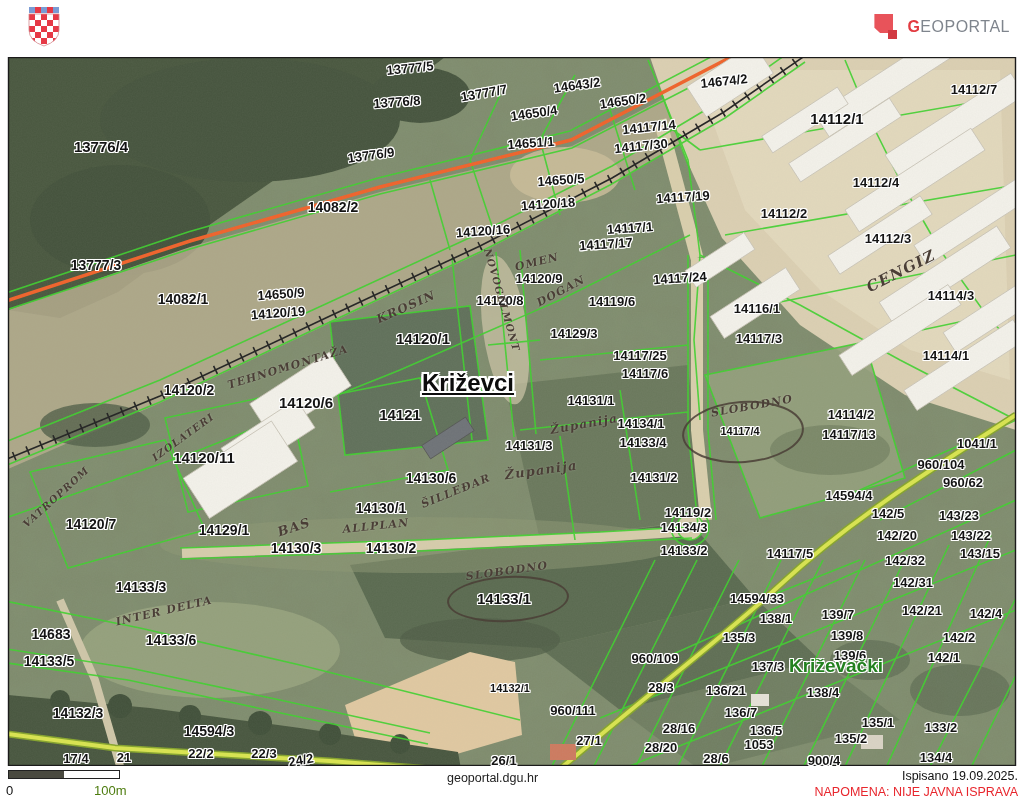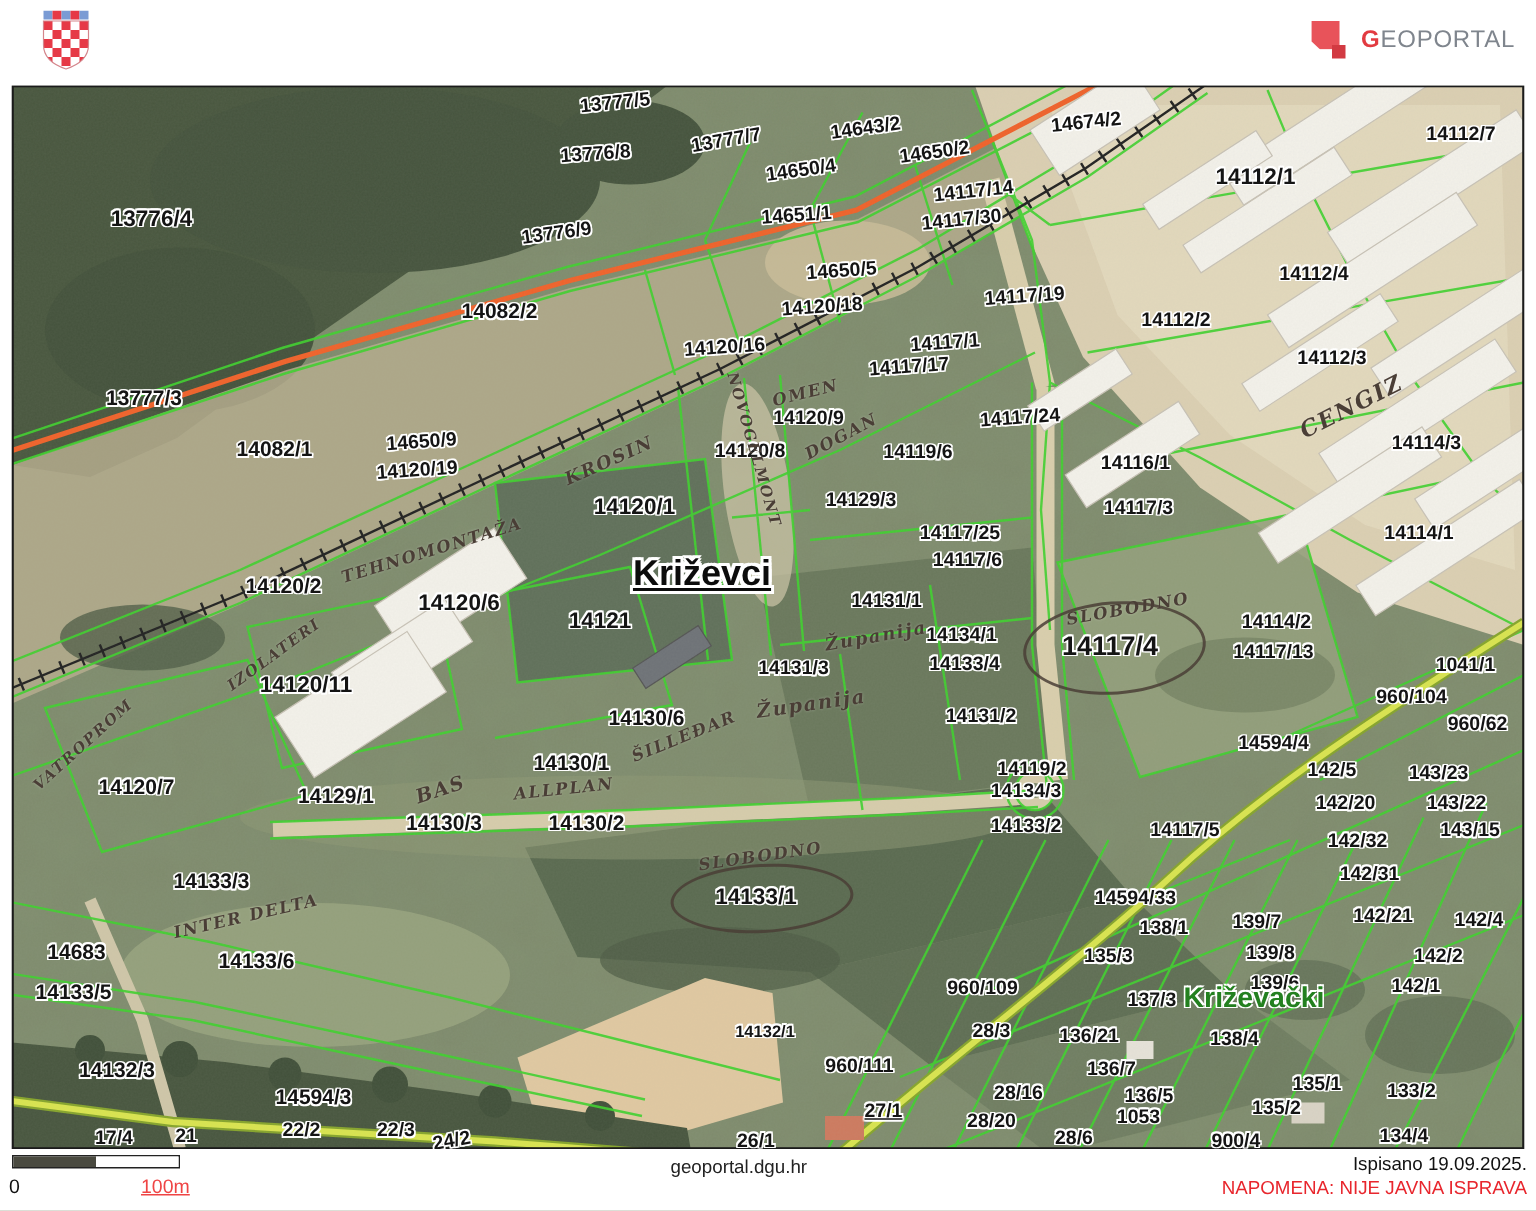--- a/index.html
+++ b/index.html
@@ -31,21 +31,21 @@
   .lbl-hand{font:italic 600 11px "DejaVu Serif",serif;color:#4a3e36;letter-spacing:1.2px;
     text-shadow:0 0 2px rgba(255,255,255,.3);}
   .pen-circle{position:absolute;border:2px solid #4a3e36;border-radius:50%;opacity:.85;}
 
   
   .footer{position:absolute;left:0;top:766px;width:100%;height:41px;background:#fff;z-index:6;}
   .scalebar{position:absolute;left:8px;top:4px;width:112px;height:9px;border:1px solid #222;display:flex;box-sizing:border-box;}
   .scalebar .dark{width:50%;background:#4a4a40;}
   .scalebar .light{width:50%;background:#fff;}
   .scale-0{position:absolute;left:6px;top:17px;font-size:13px;color:#111;}
-  .scale-100{position:absolute;left:94px;top:17px;font-size:13px;color:#ef4444;text-decoration:underline;}
+  .scale-100{position:absolute;left:94px;top:17px;font-size:13px;color:#4d7c0f;}
   .src{position:absolute;left:447px;top:5px;font-size:12.5px;color:#222;}
   .printed{position:absolute;right:6px;top:3px;font-size:12.5px;color:#111;}
   .warning{position:absolute;right:6px;top:19px;font-size:12.5px;color:#e8262d;}
 </style>
 </head>
 <body>
 
 <div class="page">
 
   <div class="map-wrap">
@@ -210,30 +210,30 @@
         <div class="lbl lbl-parcel" style="left: 423px; top: 338px; font-size: 15px; transform: translate(-50%, -50%) rotate(0deg);">14120/1</div>
         <div class="lbl lbl-parcel" style="left: 640px; top: 355px; transform: translate(-50%, -50%) rotate(0deg);">14117/25</div>
         <div class="lbl lbl-parcel" style="left: 946px; top: 355px; transform: translate(-50%, -50%) rotate(0deg);">14114/1</div>
         <div class="lbl lbl-parcel" style="left: 645px; top: 373px; transform: translate(-50%, -50%) rotate(0deg);">14117/6</div>
         <div class="lbl lbl-parcel" style="left: 189px; top: 390px; font-size: 14px; transform: translate(-50%, -50%) rotate(0deg);">14120/2</div>
         <div class="lbl lbl-parcel" style="left: 306px; top: 402px; font-size: 15px; transform: translate(-50%, -50%) rotate(0deg);">14120/6</div>
         <div class="lbl lbl-parcel" style="left: 591px; top: 400px; transform: translate(-50%, -50%) rotate(0deg);">14131/1</div>
         <div class="lbl lbl-parcel" style="left: 400px; top: 414px; font-size: 15px; transform: translate(-50%, -50%) rotate(0deg);">14121</div>
         <div class="lbl lbl-parcel" style="left: 851px; top: 414px; transform: translate(-50%, -50%) rotate(0deg);">14114/2</div>
         <div class="lbl lbl-parcel" style="left: 641px; top: 423px; transform: translate(-50%, -50%) rotate(0deg);">14134/1</div>
-        <div class="lbl lbl-parcel" style="left: 740px; top: 431px; font-size: 18px; transform: translate(-50%, -50%) rotate(0deg);">14117/4</div>
+        <div class="lbl lbl-parcel" style="left: 740px; top: 431px; font-size: 11px; transform: translate(-50%, -50%) rotate(0deg);">14117/4</div>
         <div class="lbl lbl-parcel" style="left: 849px; top: 434px; transform: translate(-50%, -50%) rotate(0deg);">14117/13</div>
         <div class="lbl lbl-parcel" style="left: 977px; top: 443px; transform: translate(-50%, -50%) rotate(0deg);">1041/1</div>
         <div class="lbl lbl-parcel" style="left: 643px; top: 442px; transform: translate(-50%, -50%) rotate(0deg);">14133/4</div>
         <div class="lbl lbl-parcel" style="left: 529px; top: 445px; transform: translate(-50%, -50%) rotate(0deg);">14131/3</div>
         <div class="lbl lbl-parcel" style="left: 204px; top: 457px; font-size: 15px; transform: translate(-50%, -50%) rotate(0deg);">14120/11</div>
         <div class="lbl lbl-parcel" style="left: 941px; top: 464px; transform: translate(-50%, -50%) rotate(0deg);">960/104</div>
         <div class="lbl lbl-parcel" style="left: 431px; top: 478px; font-size: 14px; transform: translate(-50%, -50%) rotate(0deg);">14130/6</div>
         <div class="lbl lbl-parcel" style="left: 654px; top: 477px; transform: translate(-50%, -50%) rotate(0deg);">14131/2</div>
-        <div class="lbl lbl-parcel" style="left: 963px; top: 482px; transform: translate(-50%, -50%) rotate(0deg); margin-left: 22px;">960/62</div>
+        <div class="lbl lbl-parcel" style="left: 963px; top: 482px; transform: translate(-50%, -50%) rotate(0deg);">960/62</div>
         <div class="lbl lbl-parcel" style="left: 849px; top: 495px; transform: translate(-50%, -50%) rotate(0deg);">14594/4</div>
         <div class="lbl lbl-parcel" style="left: 381px; top: 508px; font-size: 14px; transform: translate(-50%, -50%) rotate(0deg);">14130/1</div>
         <div class="lbl lbl-parcel" style="left: 688px; top: 512px; transform: translate(-50%, -50%) rotate(0deg);">14119/2</div>
         <div class="lbl lbl-parcel" style="left: 888px; top: 513px; transform: translate(-50%, -50%) rotate(0deg);">142/5</div>
         <div class="lbl lbl-parcel" style="left: 959px; top: 515px; transform: translate(-50%, -50%) rotate(0deg);">143/23</div>
         <div class="lbl lbl-parcel" style="left: 91px; top: 524px; font-size: 14px; transform: translate(-50%, -50%) rotate(0deg);">14120/7</div>
         <div class="lbl lbl-parcel" style="left: 684px; top: 527px; transform: translate(-50%, -50%) rotate(0deg);">14134/3</div>
         <div class="lbl lbl-parcel" style="left: 224px; top: 530px; font-size: 14px; transform: translate(-50%, -50%) rotate(0deg);">14129/1</div>
         <div class="lbl lbl-parcel" style="left: 897px; top: 535px; transform: translate(-50%, -50%) rotate(0deg);">142/20</div>
         <div class="lbl lbl-parcel" style="left: 971px; top: 535px; transform: translate(-50%, -50%) rotate(0deg);">143/22</div>
@@ -268,21 +268,21 @@
         <div class="lbl lbl-parcel" style="left: 573px; top: 710px; transform: translate(-50%, -50%) rotate(0deg);">960/111</div>
         <div class="lbl lbl-parcel" style="left: 741px; top: 712px; transform: translate(-50%, -50%) rotate(0deg);">136/7</div>
         <div class="lbl lbl-parcel" style="left: 78px; top: 713px; font-size: 14px; transform: translate(-50%, -50%) rotate(0deg);">14132/3</div>
         <div class="lbl lbl-parcel" style="left: 209px; top: 716px; font-size: 14px; transform: translate(-50%, -50%) rotate(0deg); margin-top: 15px;">14594/3</div>
         <div class="lbl lbl-parcel" style="left: 878px; top: 722px; transform: translate(-50%, -50%) rotate(0deg);">135/1</div>
         <div class="lbl lbl-parcel" style="left: 679px; top: 728px; transform: translate(-50%, -50%) rotate(0deg);">28/16</div>
         <div class="lbl lbl-parcel" style="left: 766px; top: 730px; transform: translate(-50%, -50%) rotate(0deg);">136/5</div>
         <div class="lbl lbl-parcel" style="left: 941px; top: 727px; transform: translate(-50%, -50%) rotate(0deg);">133/2</div>
         <div class="lbl lbl-parcel" style="left: 851px; top: 738px; transform: translate(-50%, -50%) rotate(0deg);">135/2</div>
         <div class="lbl lbl-parcel" style="left: 759px; top: 744px; transform: translate(-50%, -50%) rotate(0deg);">1053</div>
-        <div class="lbl lbl-parcel" style="left: 589px; top: 740px; transform: translate(-50%, -50%) rotate(0deg); text-decoration: underline;">27/1</div>
+        <div class="lbl lbl-parcel" style="left: 589px; top: 740px; transform: translate(-50%, -50%) rotate(0deg);">27/1</div>
         <div class="lbl lbl-parcel" style="left: 661px; top: 747px; transform: translate(-50%, -50%) rotate(0deg);">28/20</div>
         <div class="lbl lbl-parcel" style="left: 504px; top: 760px; transform: translate(-50%, -50%) rotate(0deg);">26/1</div>
         <div class="lbl lbl-parcel" style="left: 76px; top: 758px; transform: translate(-50%, -50%) rotate(0deg);">17/4</div>
         <div class="lbl lbl-parcel" style="left: 124px; top: 757px; transform: translate(-50%, -50%) rotate(0deg);">21</div>
         <div class="lbl lbl-parcel" style="left: 201px; top: 753px; transform: translate(-50%, -50%) rotate(0deg);">22/2</div>
         <div class="lbl lbl-parcel" style="left: 252px; top: 753px; transform: translate(-50%, -50%) rotate(0deg); padding-left: 24px;">22/3</div>
         <div class="lbl lbl-parcel" style="left: 716px; top: 758px; transform: translate(-50%, -50%) rotate(0deg);">28/6</div>
         <div class="lbl lbl-parcel" style="left: 301px; top: 760px; transform: translate(-50%, -50%) rotate(-10deg);">24/2</div>
         <div class="lbl lbl-parcel" style="left: 824px; top: 760px; transform: translate(-50%, -50%) rotate(0deg);">900/4</div>
         <div class="lbl lbl-parcel" style="left: 936px; top: 757px; transform: translate(-50%, -50%) rotate(0deg);">134/4</div>

